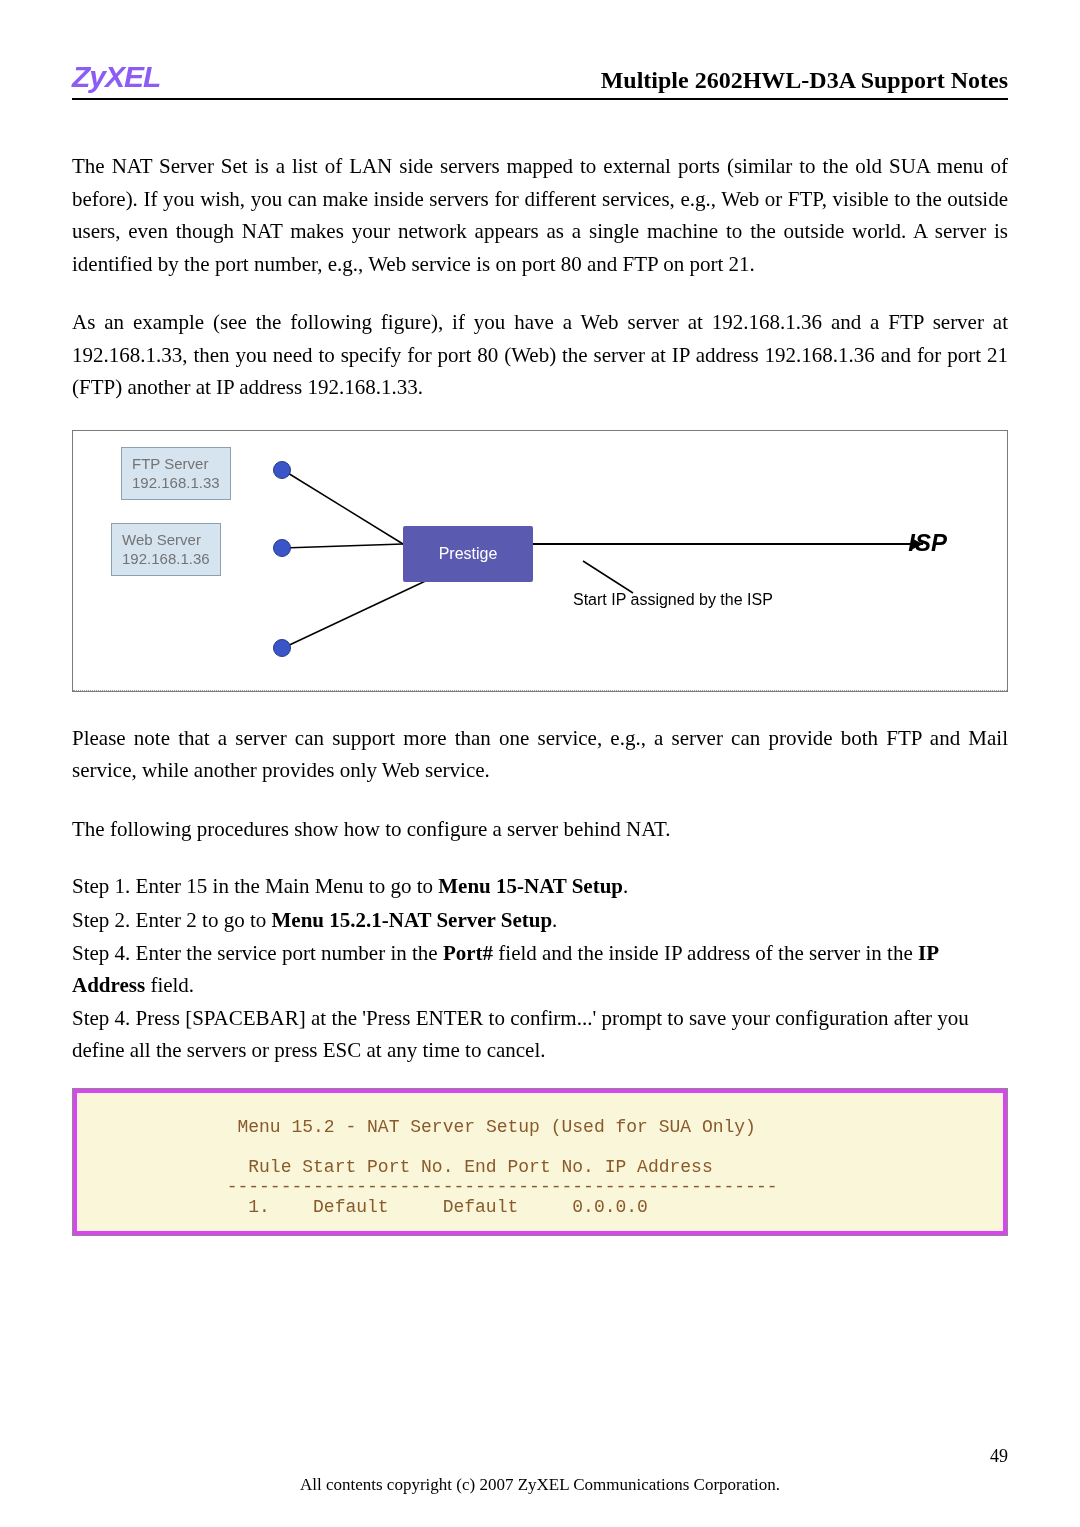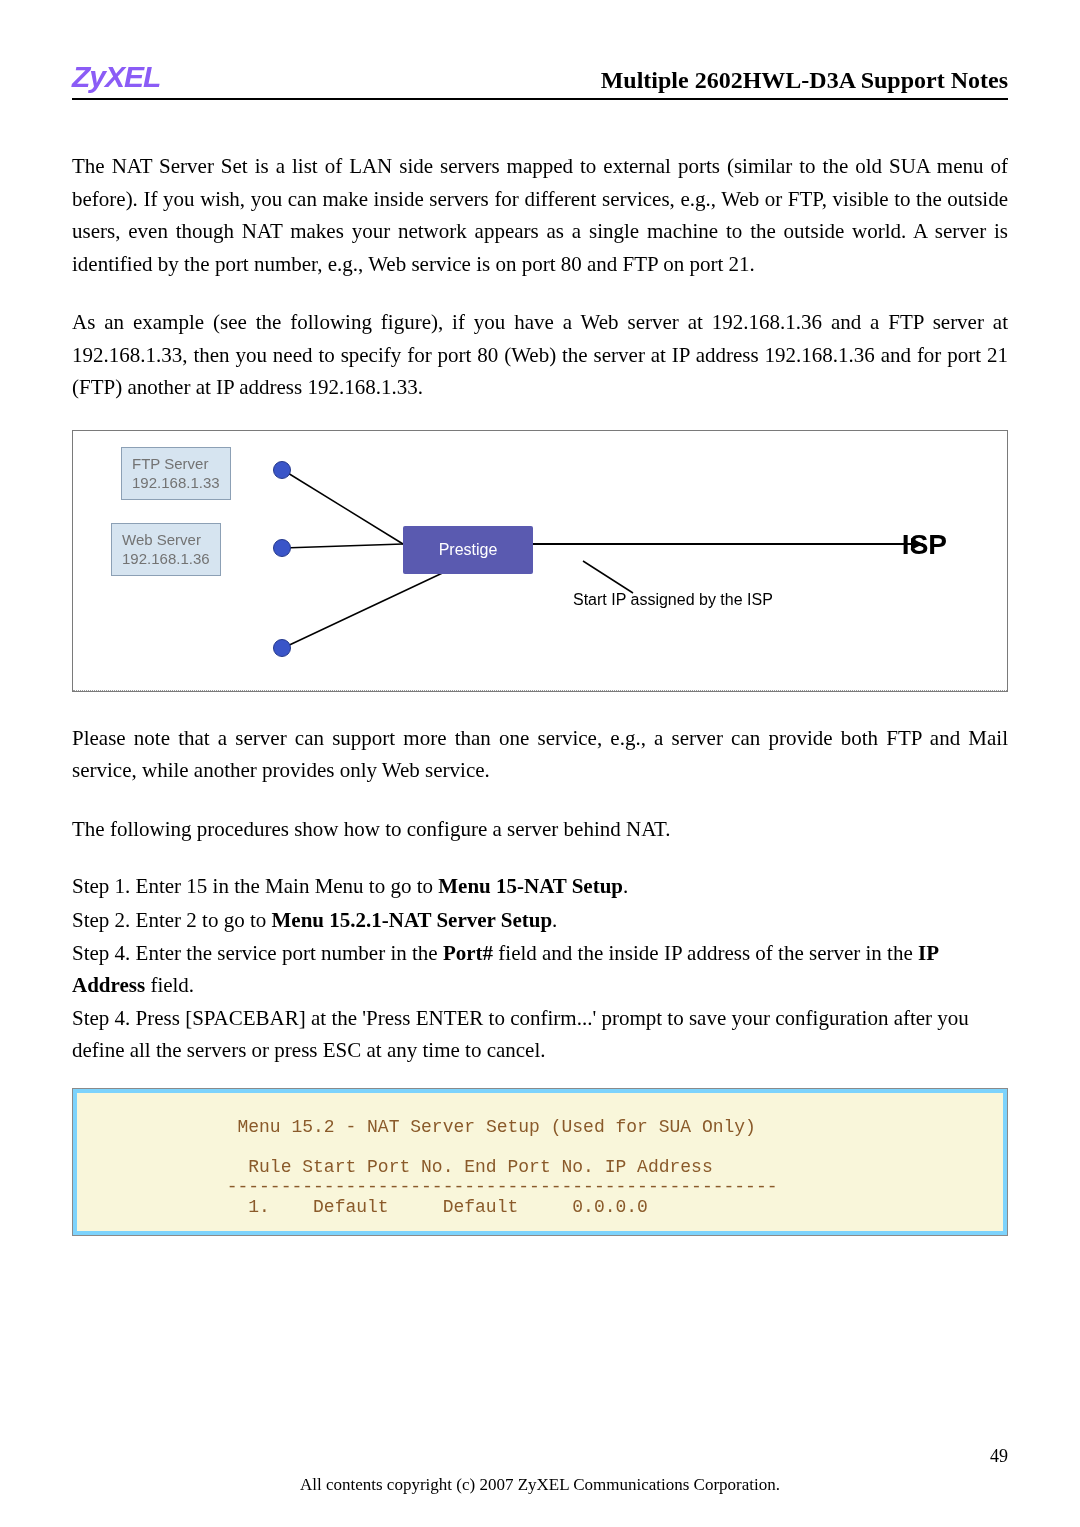--- a/index.html
+++ b/index.html
@@ -68,34 +68,35 @@
     background: #3a55c8;
     border-radius: 50%;
     border: 1px solid #263a8c;
   }
   .ftp-node { left: 200px; top: 30px; }
   .web-node { left: 200px; top: 108px; }
   .extra-node { left: 200px; top: 208px; }
   .prestige-box {
     position: absolute;
     left: 330px; top: 95px;
-    width: 130px; height: 48px;
+    width: 130px; height: 56px;
     background: #5a5ab0;
     color: #fff;
     font-family: "Comic Sans MS", cursive, sans-serif;
     font-size: 16px;
     display: flex; align-items: center; justify-content: center;
     border-radius: 2px;
   }
   .isp-label {
     position: absolute;
     right: 60px; top: 98px;
     font-family: "Comic Sans MS", cursive, sans-serif;
+    font-style: italic;
     font-weight: bold;
-    font-size: 28px;
+    font-size: 24px;
   }
   .global-ip {
     position: absolute;
     left: 500px; top: 160px;
     font-family: "Comic Sans MS", cursive, sans-serif;
     font-size: 16px;
   }
   svg.lines { position: absolute; left: 0; top: 0; width: 100%; height: 100%; }
   .caption-row {
     text-align: center;
@@ -104,21 +105,21 @@
     font-size: 15px;
     text-decoration: underline;
   }
   .steps p {
     font-size: 21px;
     line-height: 1.5;
     margin-bottom: 2px;
   }
   .code-outer {
     border: 1px solid #8a8a8a;
-    background: #7dd3fc;
+    background: #d946ef;
     margin-top: 22px;
     padding: 4px;
   }
   .code-inner {
     background: #f9f6da;
     padding: 24px 20px 14px 20px;
     font-family: "Courier New", monospace;
     font-size: 18px;
     color: #8a5a2a;
     white-space: pre;

